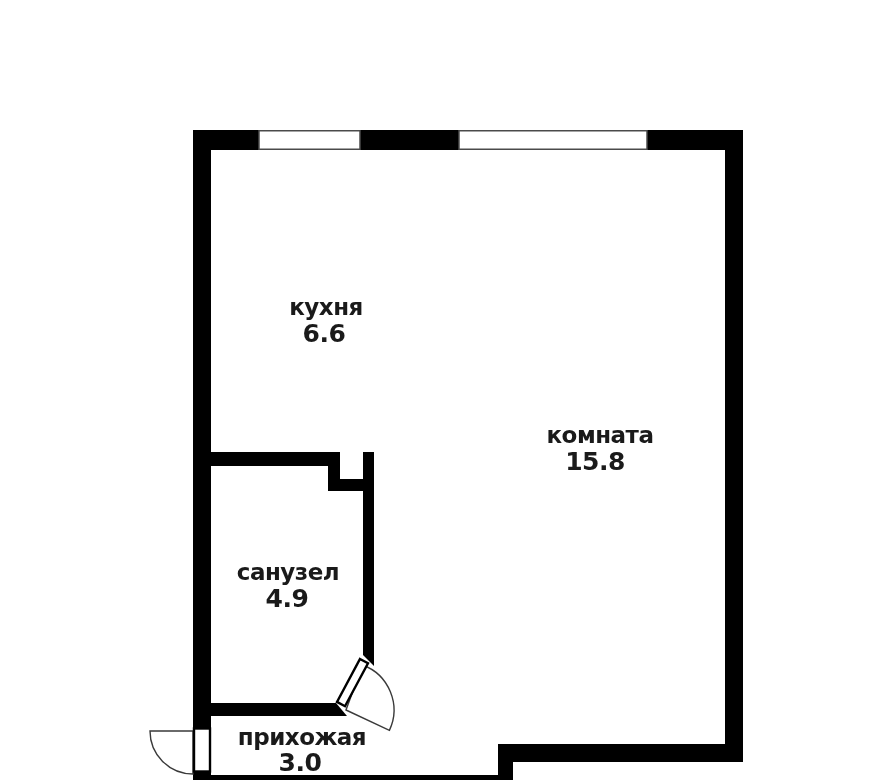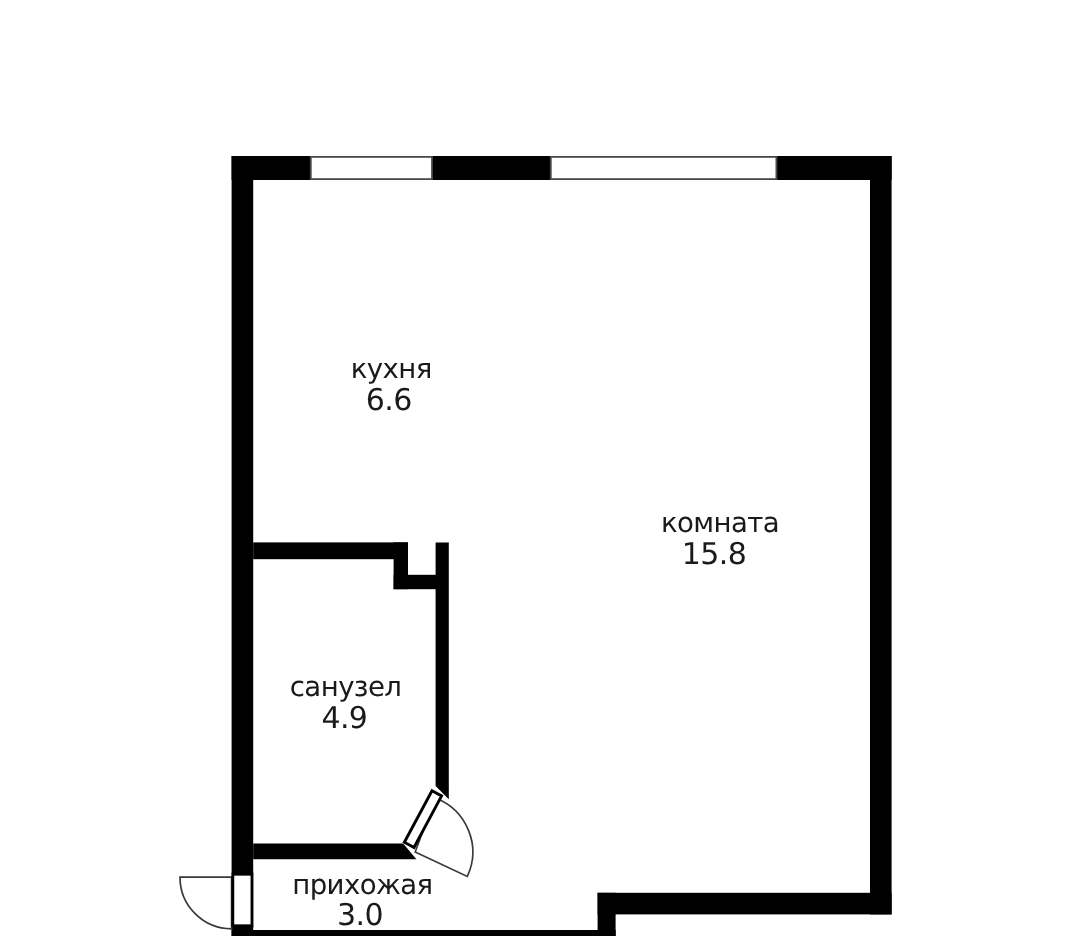--- a/index.html
+++ b/index.html
@@ -6,20 +6,21 @@
     margin: 0;
     padding: 0;
     background: #ffffff;
   }
   #canvas {
     position: relative;
     width: 893px;
     height: 780px;
     background: #ffffff;
     overflow: hidden;
+    font-weight: bold;
   }
   svg { display: block; }
   .wall   { fill: #000000; stroke: none; }
   .window { fill: #ffffff; stroke: #4a4a4a; stroke-width: 1.5; }
   .leaf   { fill: #ffffff; stroke: #000000; stroke-width: 2.4; }
   .fan    { fill: #ffffff; stroke: #3a3a3a; stroke-width: 1.4; }
   .room-name, .room-area {
     font-family: "DejaVu Sans", "Liberation Sans", sans-serif;
     fill: #1a1a1a;
     text-anchor: middle;

